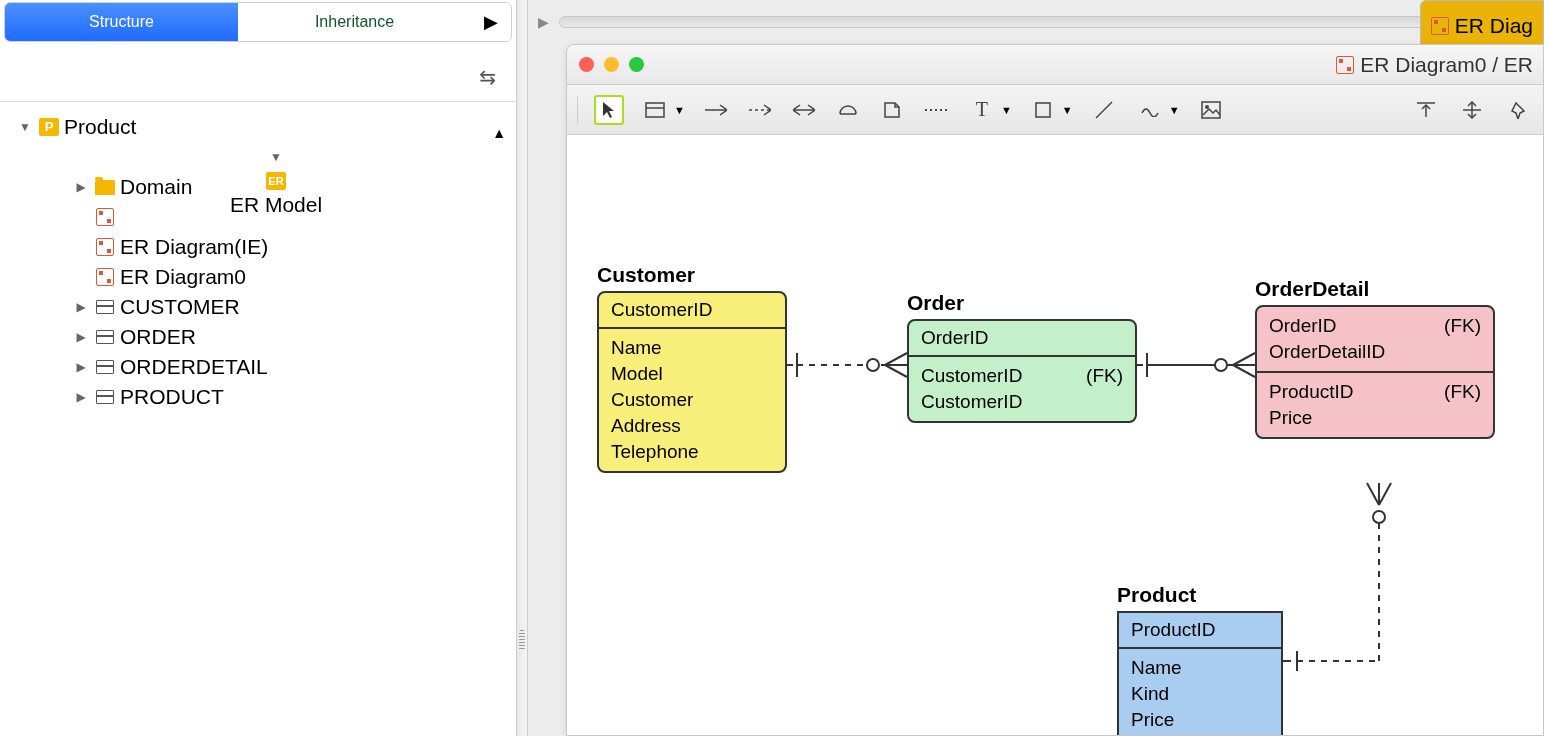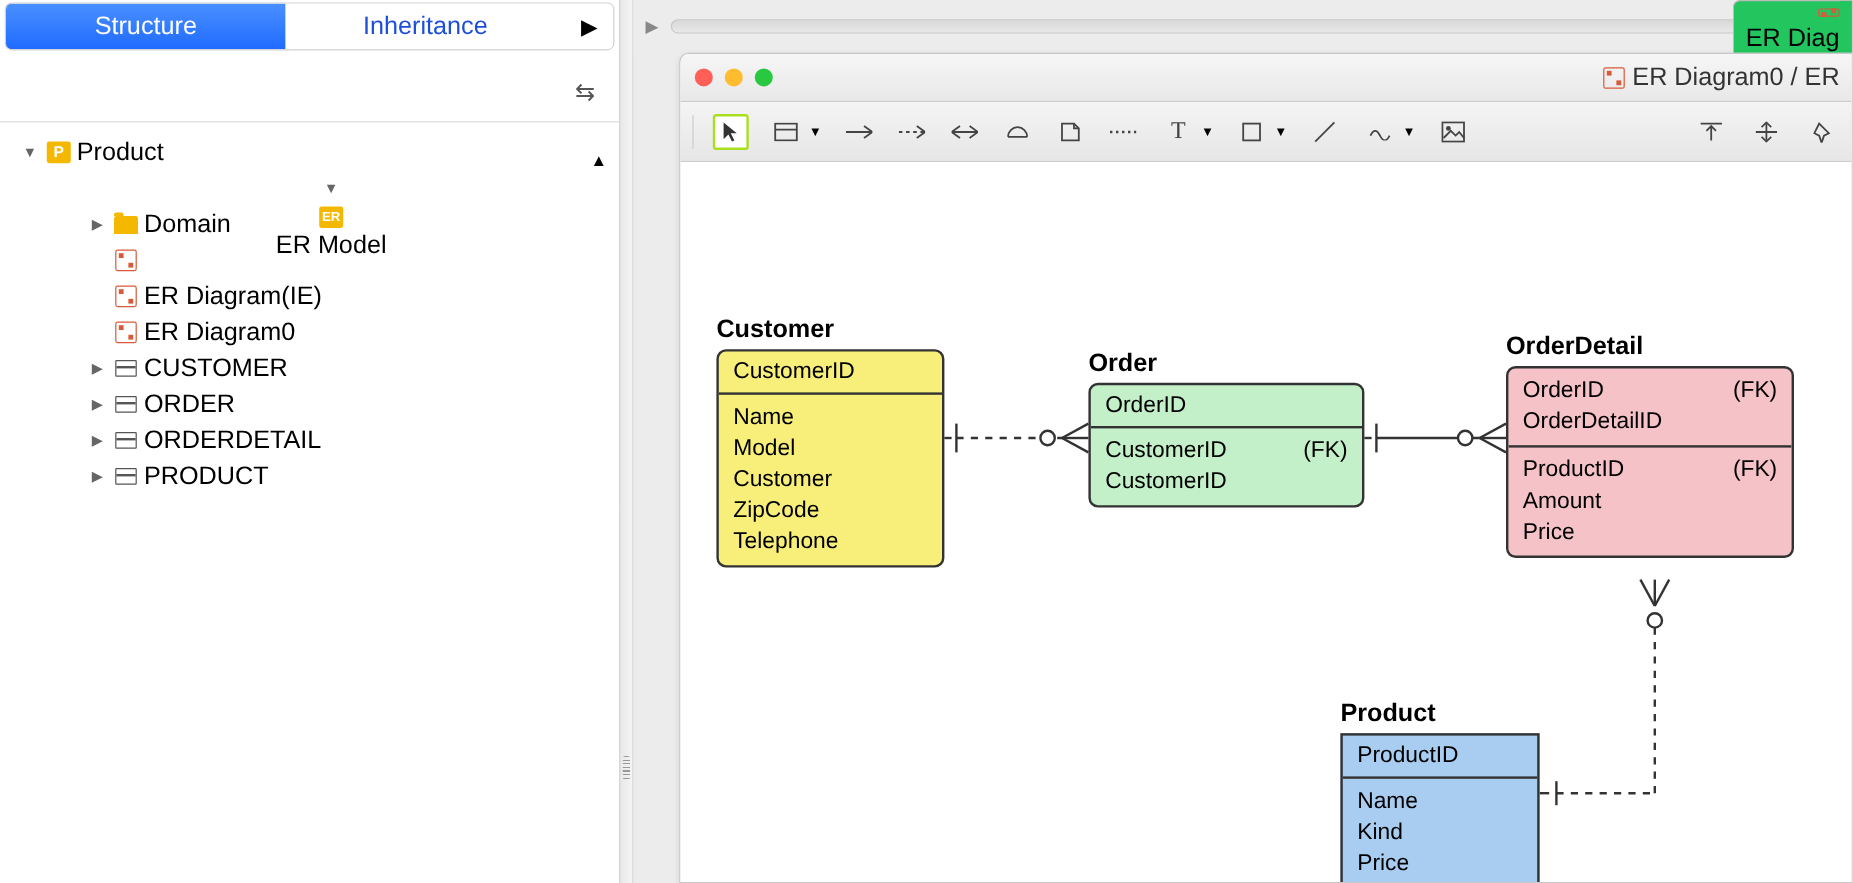--- a/index.html
+++ b/index.html
@@ -2,23 +2,23 @@
 <html><head>
 <meta charset="utf-8">
 <style>
 * { box-sizing: border-box; margin: 0; padding: 0; }
 body { font-family: -apple-system, "Helvetica Neue", Arial, sans-serif; font-size: 16px; background: #fff; overflow: hidden; width: 1544px; height: 736px; position: relative; }
 
 
 .left-panel { position: absolute; left: 0; top: 0; width: 516px; height: 736px; background: #fff; }
 
 .tab-bar { display: flex; height: 40px; border: 1px solid #d0d0d0; border-radius: 6px; overflow: hidden; margin: 2px 4px 0 4px; }
-.tab { flex: 1; display: flex; align-items: center; justify-content: center; font-size: 21px; cursor: pointer; }
+.tab { flex: 1; display: flex; align-items: center; justify-content: center; font-size: 16px; cursor: pointer; }
 .tab.active { background: linear-gradient(#4a90ff, #1f6bff); color: #fff; font-weight: 500; }
-.tab.inactive { background: #fff; color: #1d4ed8; }
+.tab.inactive { background: #fff; color: #14532d; }
 .tab-arrow { width: 40px; display: flex; align-items: center; justify-content: center; background: #fff; font-size: 18px; }
 
 .tree-header { height: 50px; display: flex; align-items: center; justify-content: flex-end; padding: 0 20px; border-bottom: 1px solid #ddd; margin-top: 10px; }
 .swap-icon { font-size: 20px; color: #555; }
 .tree-collapse-arrow { position: absolute; right: 10px; top: 125px; font-size: 14px; color: #000; }
 
 .tree { padding: 10px 8px; font-size: 21px; line-height: 30px; }
 .tree-row { display: flex; align-items: center; height: 30px; cursor: pointer; white-space: nowrap; }
 .tree-toggle { width: 18px; text-align: center; color: #666; font-size: 12px; }
 .tree-toggle.collapsed::before { content: "▶"; }
@@ -42,21 +42,21 @@
 .splitter { position: absolute; left: 516px; top: 0; width: 12px; height: 736px; background: linear-gradient(to right, #e8e8e8, #f4f4f4); border-left: 1px solid #ccc; border-right: 1px solid #ccc; cursor: col-resize; }
 .splitter-grip { position: absolute; left: 2px; top: 630px; width: 6px; height: 20px; background: repeating-linear-gradient(#999 0 1px, transparent 1px 3px); border-radius: 2px; }
 
 
 .right-area { position: absolute; left: 528px; top: 0; right: 0; height: 736px; background: #ececec; }
 
 
 .top-strip { height: 44px; background: #ececec; display: flex; align-items: center; position: relative; }
 .top-strip .handle-left { margin-left: 10px; color: #888; font-size: 14px; }
 .top-strip .handle-bar { flex: 1; height: 12px; margin: 0 10px; background: linear-gradient(#d8d8d8,#e8e8e8); border: 1px solid #c8c8c8; border-radius: 6px; }
-.tab-er { position: absolute; right: 0; top: 0; height: 44px; background: #22c55e; border: 1px solid #bbb; border-bottom: none; border-radius: 6px 0 0 0; padding: 6px 10px 0 10px; display: flex; align-items: flex-end; gap: 6px; font-size: 21px; flex-direction: column; }
+.tab-er { position: absolute; right: 0; top: 0; height: 44px; background: #eab308; border: 1px solid #bbb; border-bottom: none; border-radius: 6px 0 0 0; padding: 6px 10px 0 10px; display: flex; align-items: center; gap: 6px; font-size: 21px; }
 .tab-er .icon-diagram { border-color: #d85a3a; }
 
 
 .window { position: absolute; left: 38px; top: 44px; right: 0; background: #fff; border: 1px solid #c8c8c8; border-radius: 8px 0 0 0; box-shadow: 0 2px 6px rgba(0,0,0,0.1); overflow: hidden; height: 692px; }
 .titlebar { height: 40px; background: linear-gradient(#f6f6f6,#e8e8e8); border-bottom: 1px solid #ccc; display: flex; align-items: center; padding: 0 12px; position: relative; }
 .traffic { display: flex; gap: 10px; }
 .dot { width: 15px; height: 15px; border-radius: 50%; }
 .dot.red { background: #ff5f57; }
 .dot.yellow { background: #febc2e; }
 .dot.green { background: #28c840; }
@@ -358,21 +358,21 @@
           <div class="row">
               <span>Name</span>
             </div>
           <div class="row">
               <span>Model</span>
             </div>
           <div class="row">
               <span>Customer</span>
             </div>
           <div class="row">
-              <span>ZipCode</span>
+              <span>Address</span>
             </div>
           <div class="row">
               <span>Telephone</span>
             </div>
         </div>
       </div>
 
       <div class="entity-title" style="left:340px; top:156px;">Order</div>
       <div class="entity green" style="left:340px; top:184px; width:230px;">
         <div class="pk"><span>OrderID</span></div>
@@ -397,23 +397,20 @@
           <div class="row">
               <span>OrderDetailID</span>
             </div>
         </div>
         <div class="attrs">
           <div class="row">
               <span>ProductID</span>
               <span>(FK)</span>
             </div>
           <div class="row">
-              <span>Amount</span>
-            </div>
-          <div class="row">
               <span>Price</span>
             </div>
         </div>
       </div>
 
       <div class="entity-title" style="left:550px; top:448px;">Product</div>
       <div class="entity blue" style="left:550px; top:476px; width:166px; border-radius:0;">
         <div class="pk"><span>ProductID</span></div>
         <div class="attrs">
           <div class="row">

